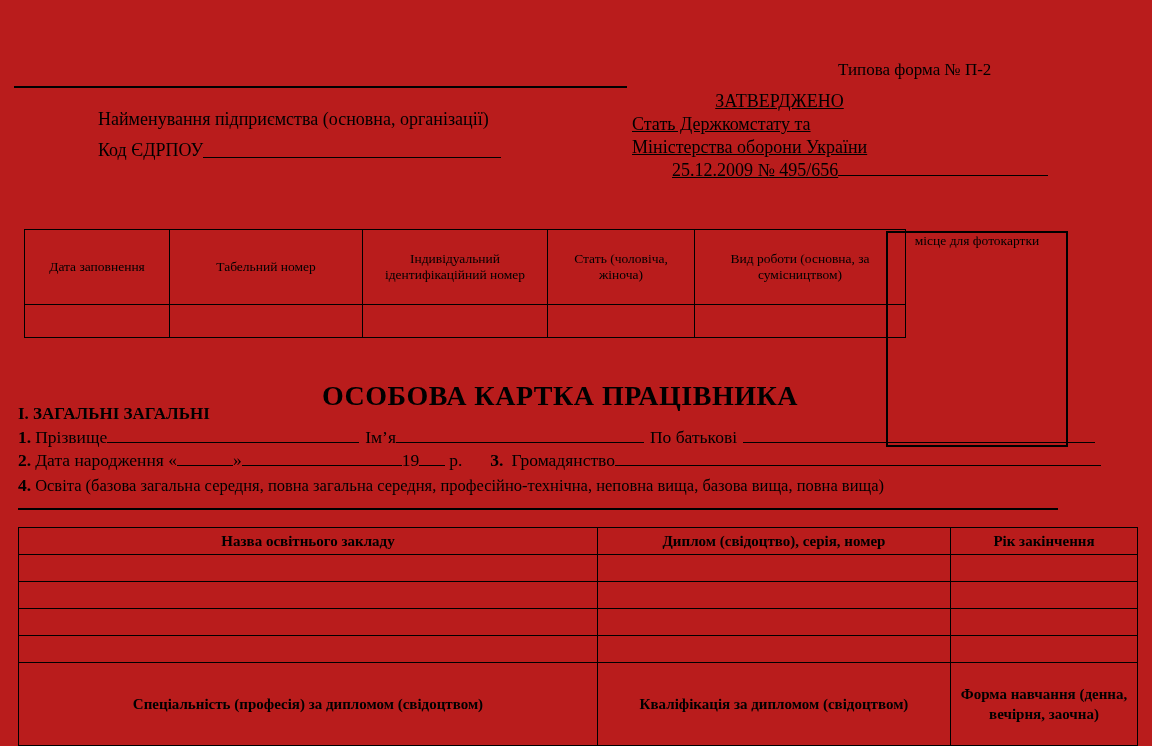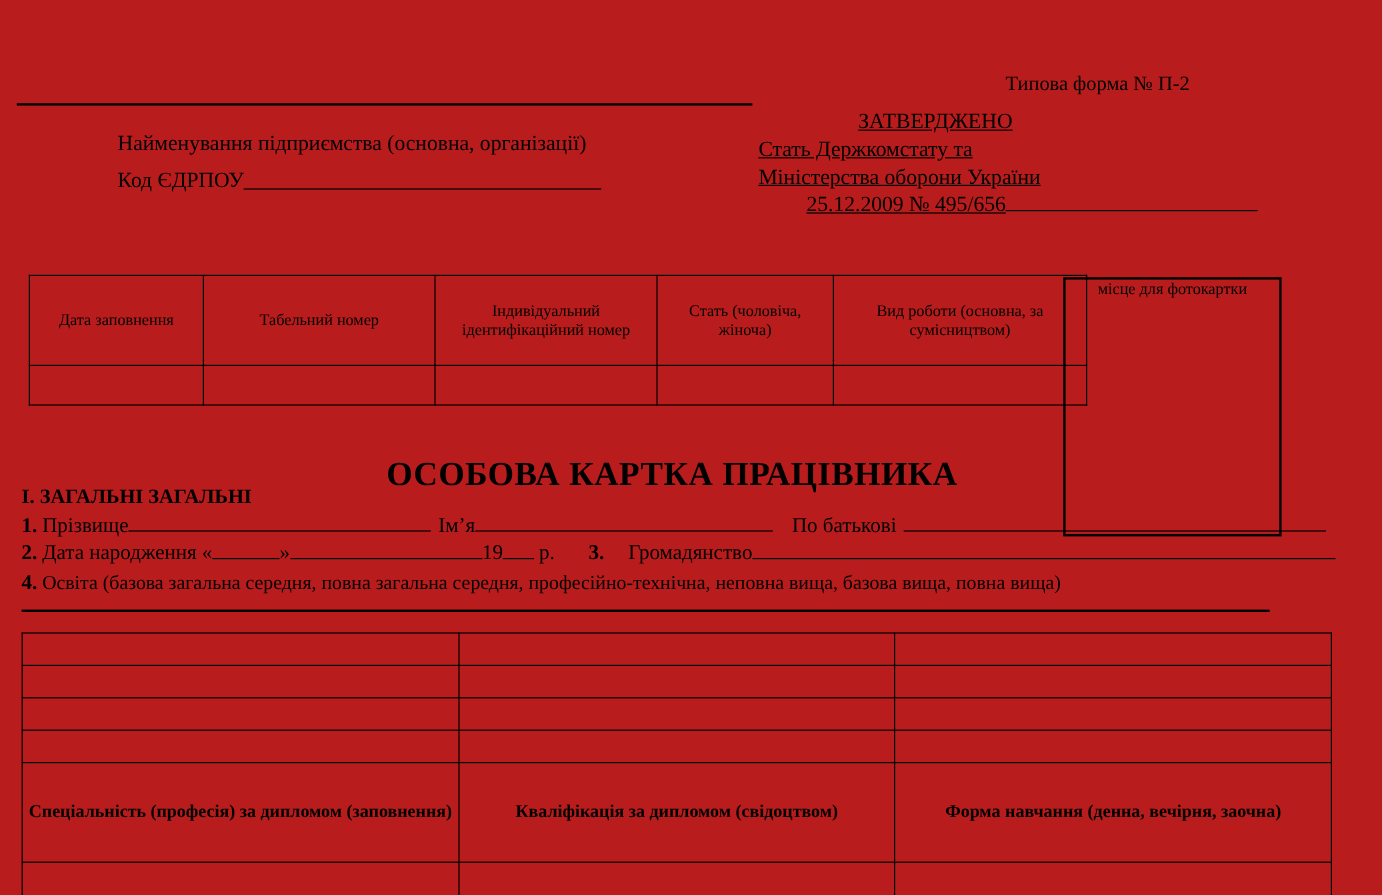--- a/index.html
+++ b/index.html
@@ -245,46 +245,51 @@
   <div class="main-title">ОСОБОВА   КАРТКА   ПРАЦІВНИКА</div>
 
   <div class="section-title">I. ЗАГАЛЬНІ ЗАГАЛЬНІ</div>
 
   <div class="fld-row row1">
     <span class="num">1.</span>
     <span>Прізвище</span>
     <span class="fill" style="width:252px"></span>
     <span style="margin-left:6px">Ім’я</span>
     <span class="fill" style="width:248px"></span>
-    <span style="margin-left:16px">По батькові</span>
+    <span style="margin-left:6px">По батькові</span>
     <span class="fill" style="width:352px; margin-left:6px"></span>
   </div>
 
   <div class="fld-row row2">
     <span class="num">2.</span>
     <span>Дата народження «</span>
     <span class="fill" style="width:56px"></span>
     <span>»</span>
     <span class="fill" style="width:160px"></span>
     <span>19</span>
     <span class="fill" style="width:26px"></span>
     <span style="margin-left:4px">р.</span>
     <span class="num" style="margin-left:28px">3.</span>
-    <span style="margin-left:16px">Громадянство</span>
+    <span style="margin-left:4px">Громадянство</span>
     <span class="fill" style="width:486px"></span>
   </div>
 
   <div class="fld-row row4">
     <span class="num">4.</span>
     <span style="font-size:16.5px">Освіта (базова загальна середня, повна загальна середня, професійно-технічна, неповна вища, базова вища, повна вища)</span>
   </div>
   <div class="edu-rule"></div>
 
   <table class="edu-table">
     <tbody>
+        <tr class="hdr-row">
+      <td class="hdr" style="width:570px">Назва освітнього закладу</td>
+      <td class="hdr" style="width:344px">Диплом (свідоцтво), серія, номер</td>
+      <td class="hdr" style="width:178px">Рік закінчення</td>
+    </tr>
     <tr class="blank-row">
       <td></td>
       <td></td>
       <td></td>
     </tr>
     <tr class="blank-row">
       <td></td>
       <td></td>
       <td></td>
     </tr>
@@ -292,21 +297,21 @@
       <td></td>
       <td></td>
       <td></td>
     </tr>
     <tr class="blank-row">
       <td></td>
       <td></td>
       <td></td>
     </tr>
     <tr class="hdr2-row">
-      <td class="hdr">Спеціальність (професія) за дипломом (заповнення)</td>
+      <td class="hdr">Спеціальність (професія) за дипломом (свідоцтвом)</td>
       <td class="hdr">Кваліфікація за дипломом (свідоцтвом)</td>
       <td class="hdr">Форма навчання (денна, вечірня, заочна)</td>
     </tr>
     <tr class="tail-row">
       <td></td>
       <td></td>
       <td></td>
     </tr>
 
   </tbody>

